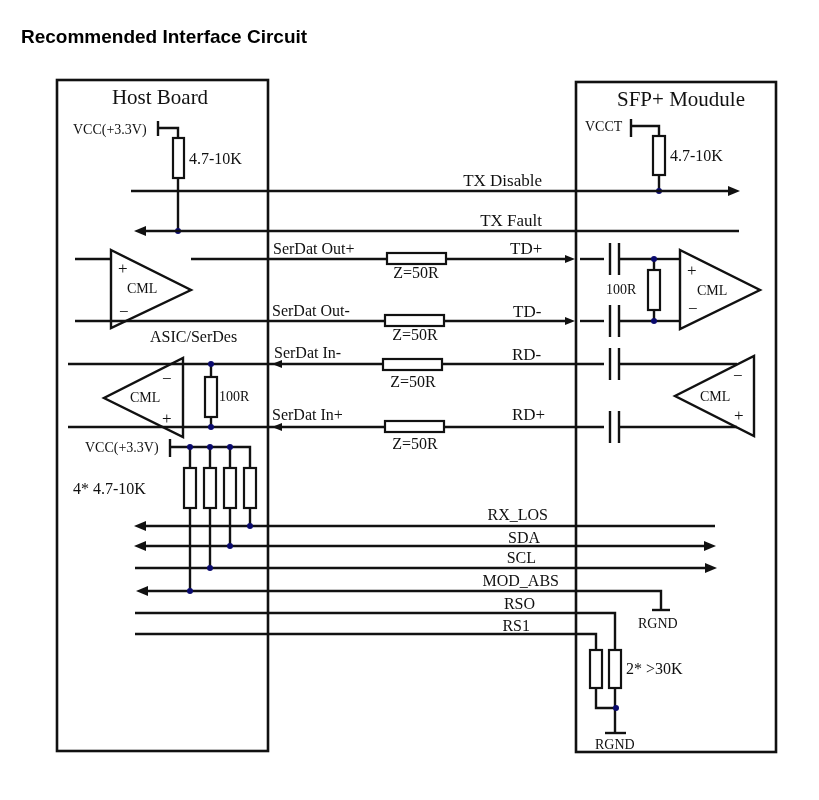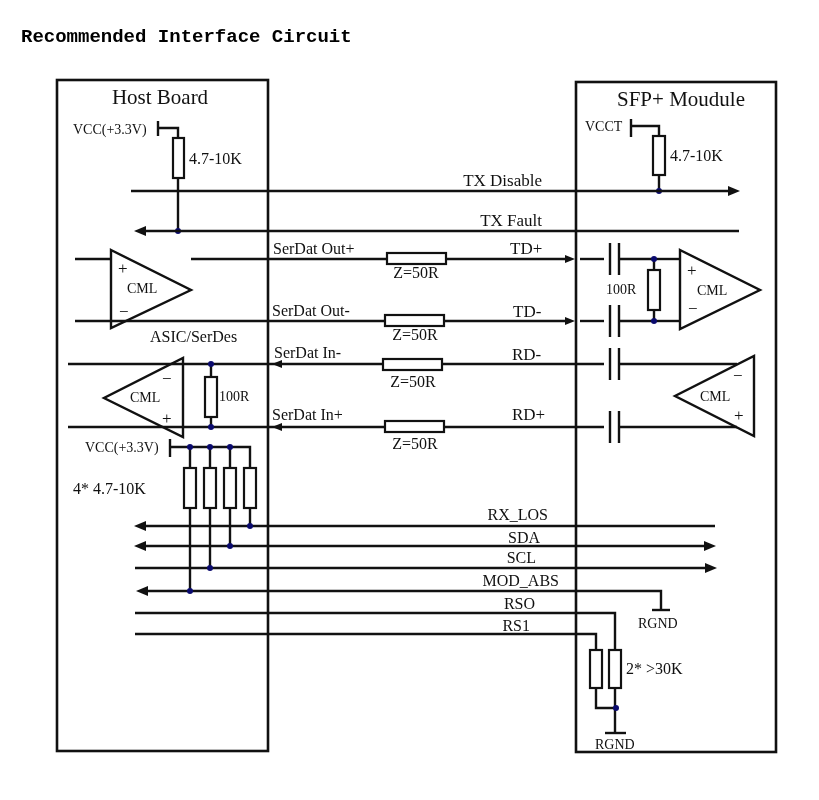--- a/index.html
+++ b/index.html
@@ -1,19 +1,19 @@
 <!DOCTYPE html>
 <html><head>
 <meta charset="utf-8">
 <style>
   html, body { margin: 0; padding: 0; background: #ffffff; }
   body { width: 819px; height: 800px; position: relative; overflow: hidden; }
   .title {
     position: absolute; left: 21px; top: 26px;
-    font-family: Liberation Mono, monospace; font-weight: bold; font-size: 19px; color: #000;
+    font-family: Liberation Sans, sans-serif; font-weight: bold; font-size: 19px; color: #000;
   }
   svg { position: absolute; left: 0; top: 0; }
   .w { stroke: #111; stroke-width: 2.4; fill: none; }
   .box { stroke: #111; stroke-width: 2.6; fill: none; }
   .res { stroke: #111; stroke-width: 2.2; fill: #fff; }
   .dot { fill: #0a0a6e; }
   .arr { fill: #111; }
   .t { font-family: "Liberation Serif", serif; fill: #111; }
 </style>
 </head>

